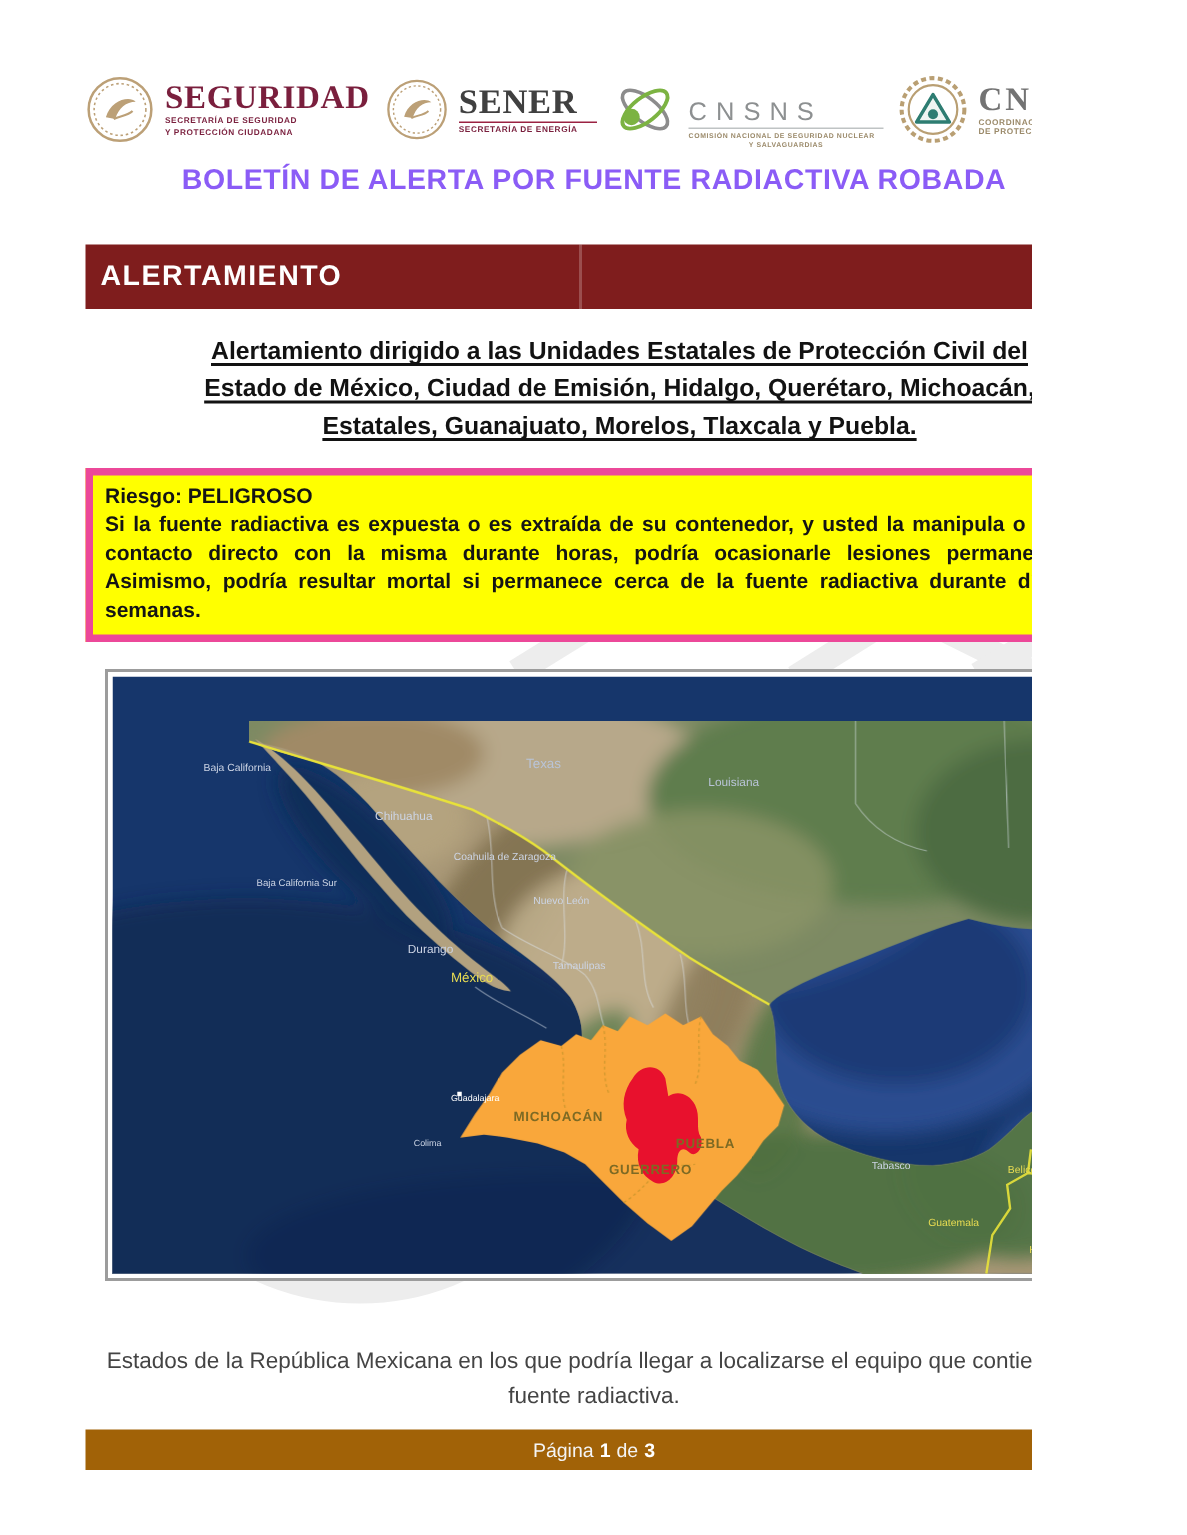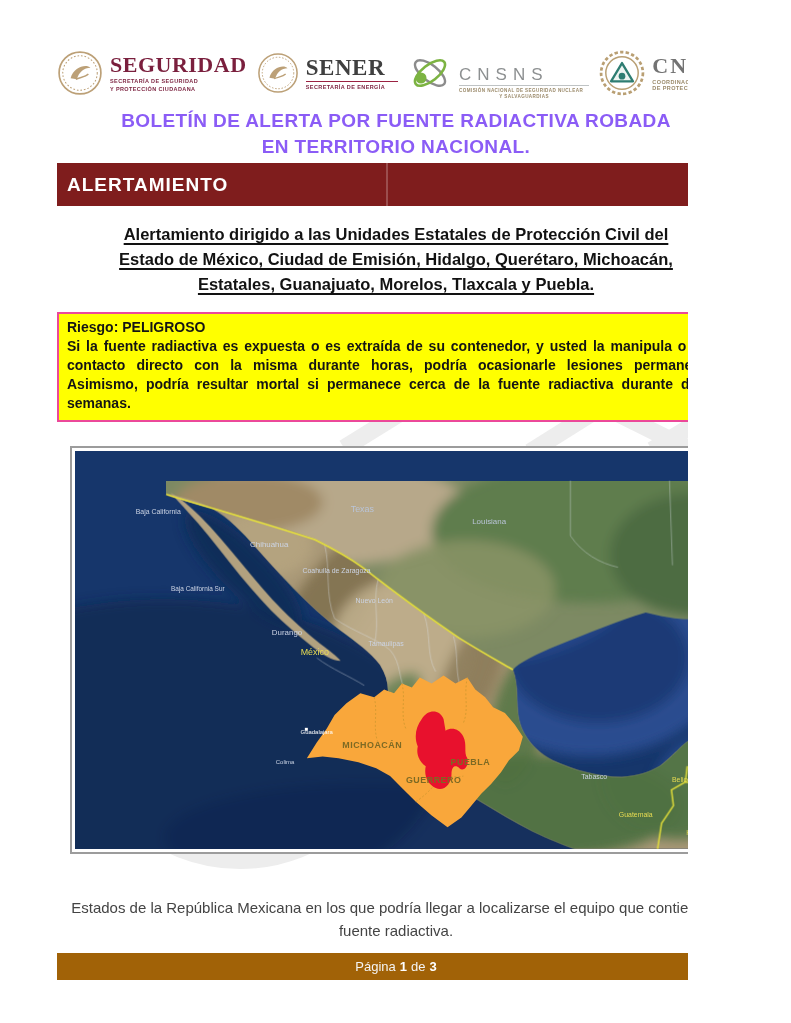--- a/index.html
+++ b/index.html
@@ -25,26 +25,26 @@
   .title{left:57px;top:108px;width:678px;text-align:center;font-weight:bold;font-size:19px;
          line-height:26px;letter-spacing:.4px;color:#8b5cf6;}
   
   .alert-bar{left:57px;top:163px;width:678px;height:43px;background:#7f1d1d;display:flex;
              align-items:center;justify-content:space-between;box-sizing:border-box;padding:0 10px;}
   .alert-bar .divider{position:absolute;left:48.5%;top:0;width:2px;height:100%;background:rgba(255,255,255,.22);}
   .alert-label{color:#fff;font-weight:bold;font-size:19px;letter-spacing:1px;}
   .alert-right{color:#fff;font-weight:bold;font-size:13.5px;line-height:1.45;text-align:right;}
   .alert-right .u{text-decoration:underline;text-underline-offset:2px;}
   
-  .directed{left:57px;top:222px;width:678px;text-align:center;font-weight:bold;font-size:16.5px;
+  .directed{left:74px;top:222px;width:678px;text-align:center;font-weight:bold;font-size:16.5px;
             line-height:25px;color:#121212;}
   .directed div{text-decoration:underline;text-decoration-thickness:1.5px;text-underline-offset:3px;}
   
   .risk-box{left:57px;top:312px;width:678px;box-sizing:border-box;background:#FFFF00;
-            border:2px solid #ec4899;padding:4px 8px 7px 8px;font-weight:bold;font-size:14px;
+            border:5px solid #ec4899;padding:4px 8px 7px 8px;font-weight:bold;font-size:14px;
             line-height:19px;color:#141414;}
   .risk-box .body{text-align:justify;}
   
   .map-frame{left:70px;top:446px;width:654px;height:408px;box-sizing:border-box;border:2px solid #9C9C9C;
              background:#fff;padding:3px;}
   .map-frame svg{display:block;}
   
   .caption{left:57px;top:896px;width:678px;text-align:center;font-size:15px;line-height:23px;color:#444;}
   
   .footer-bar{left:57px;top:953px;width:678px;height:27px;background:#a16207;display:flex;
@@ -120,21 +120,20 @@
       <div class="stack">
         <span class="wm-cnpc">CNPC</span>
         <span class="logo-sub gray">COORDINACIÓN NACIONAL</span>
         <span class="logo-sub gray" style="margin-top:1px;">DE PROTECCIÓN CIVIL</span>
       </div>
     </div>
   </div>
 
   <div class="abs z1 title">
     <div>BOLETÍN DE ALERTA POR FUENTE RADIACTIVA ROBADA</div>
-    <div>EN TERRITORIO NACIONAL.</div>
   </div>
 
   <div class="abs z1 alert-bar">
     <span class="alert-label">ALERTAMIENTO</span>
     <span class="divider"></span>
   </div>
 
   <div class="abs z1 directed">
     <div>Alertamiento dirigido a las Unidades Estatales de Protección Civil del</div>
     <div>Estado de México, Ciudad de Emisión, Hidalgo, Querétaro, Michoacán,</div>

